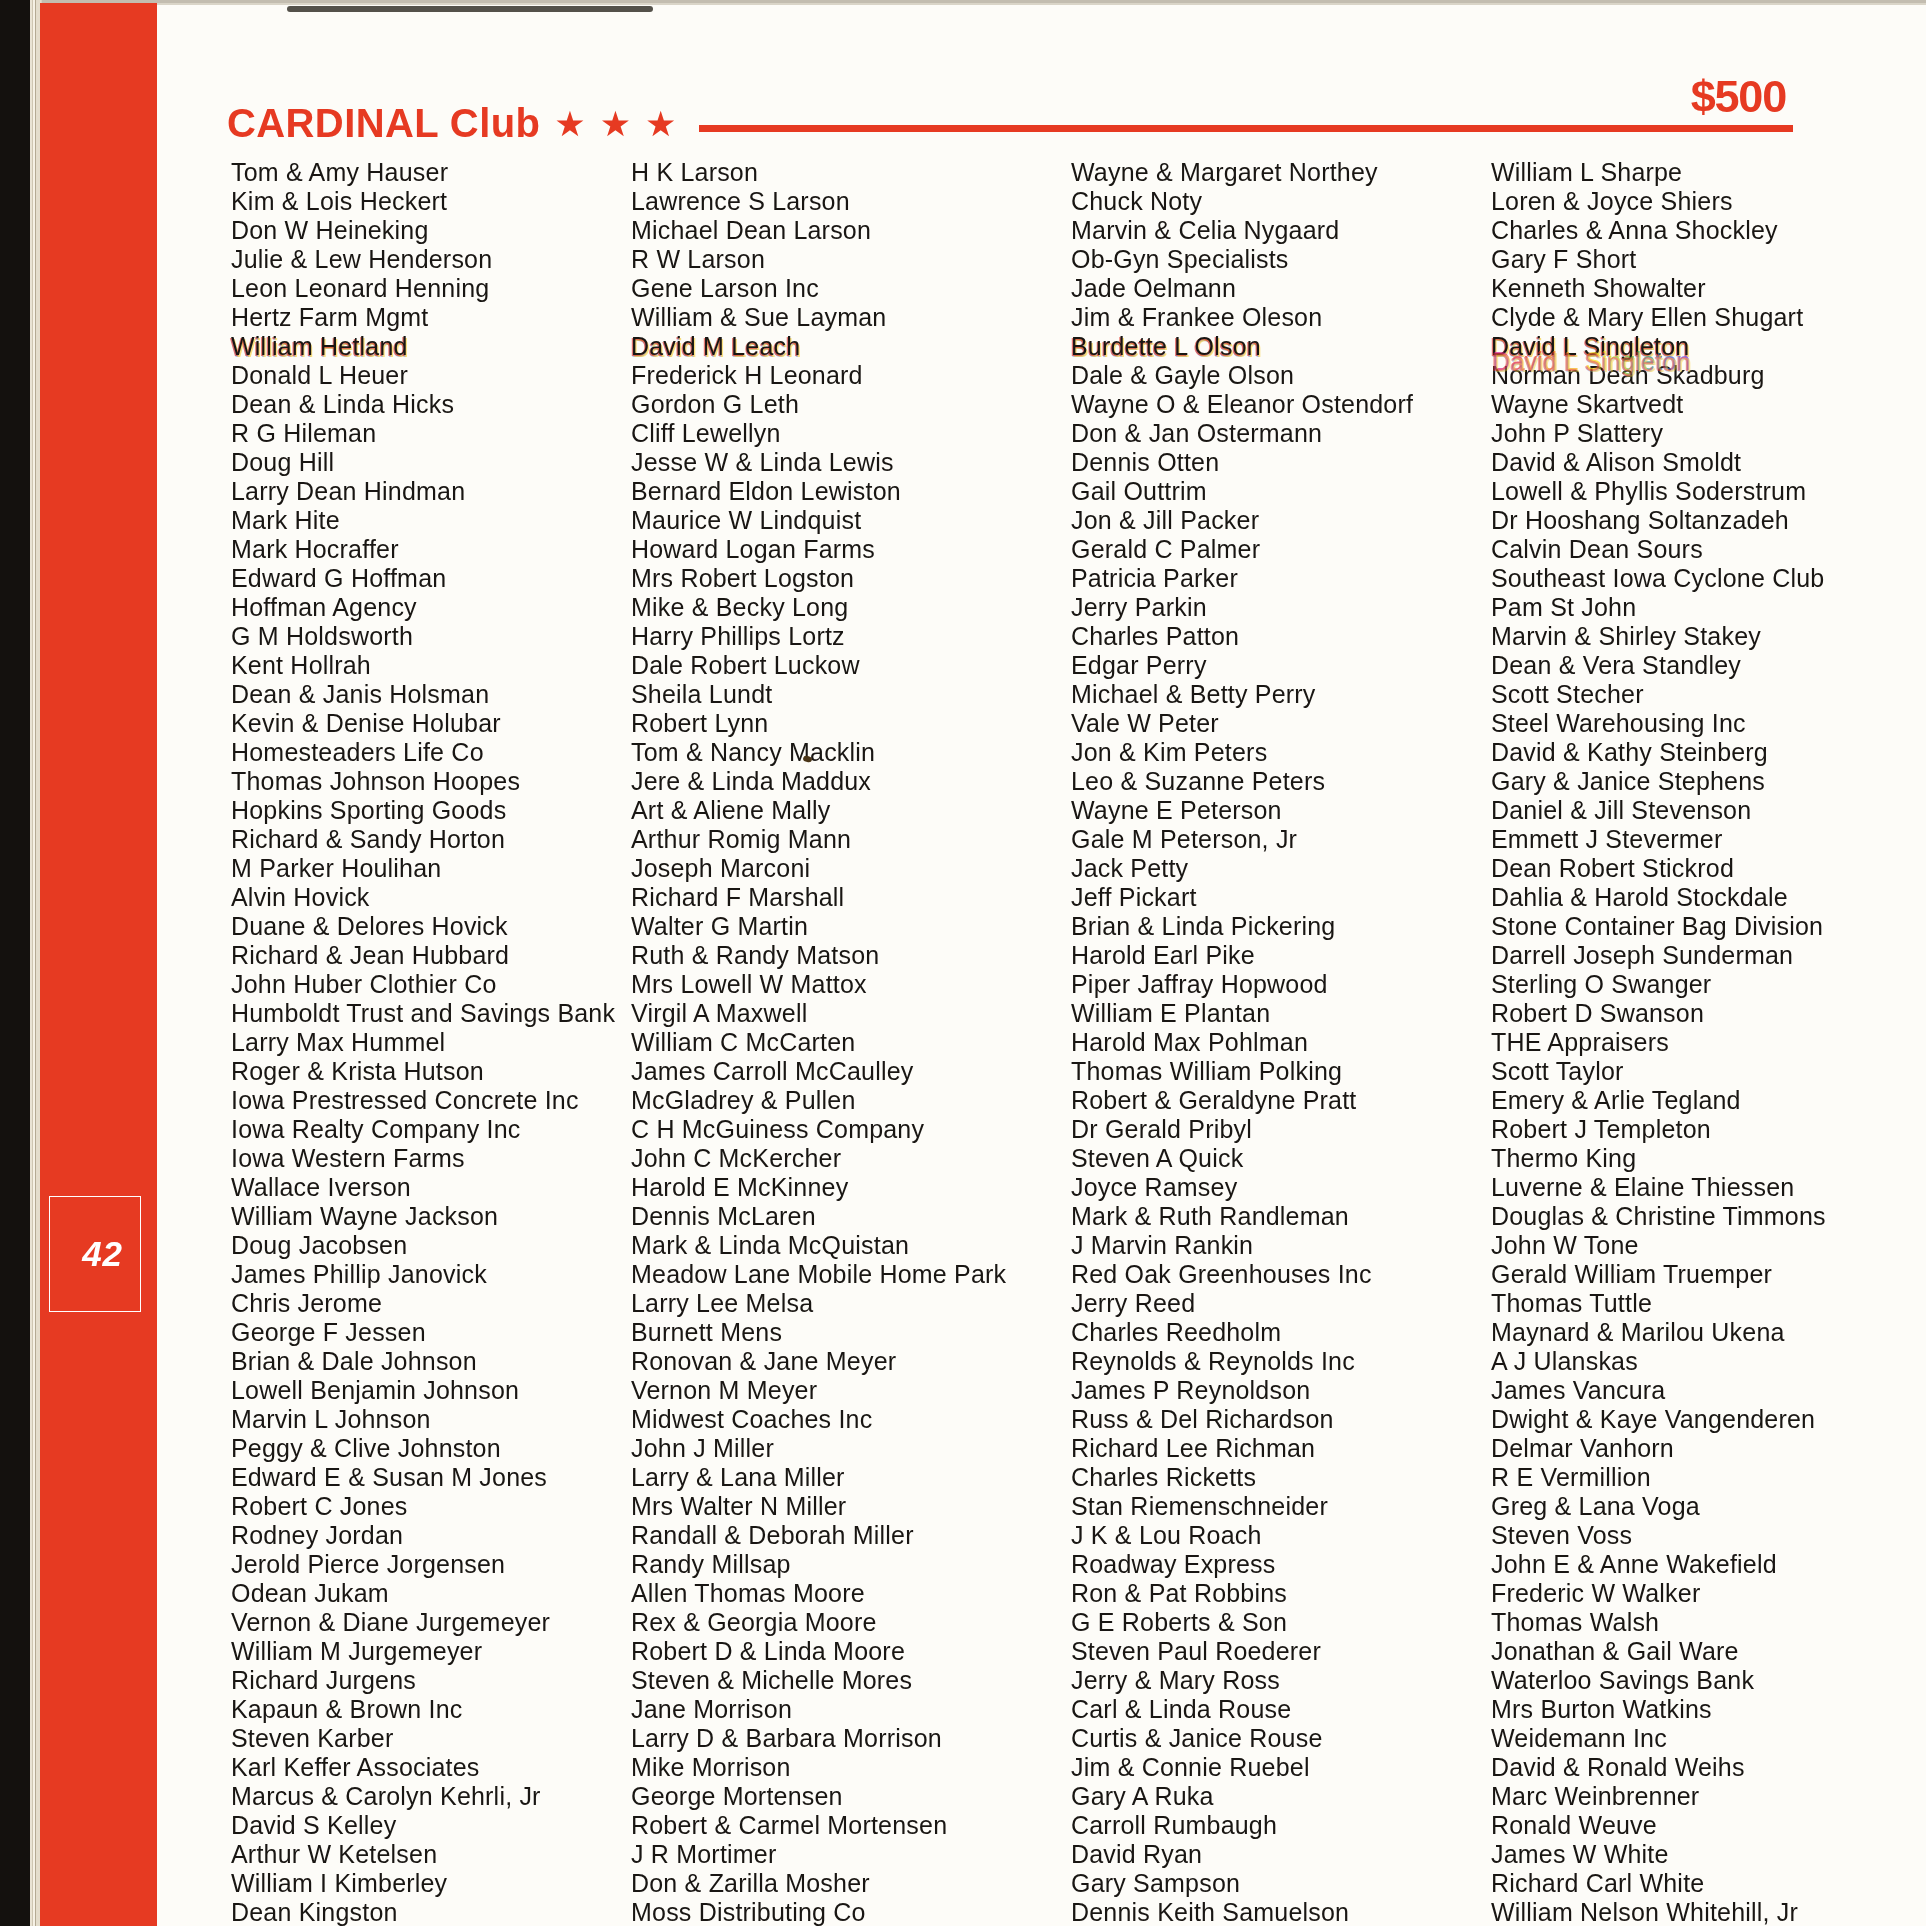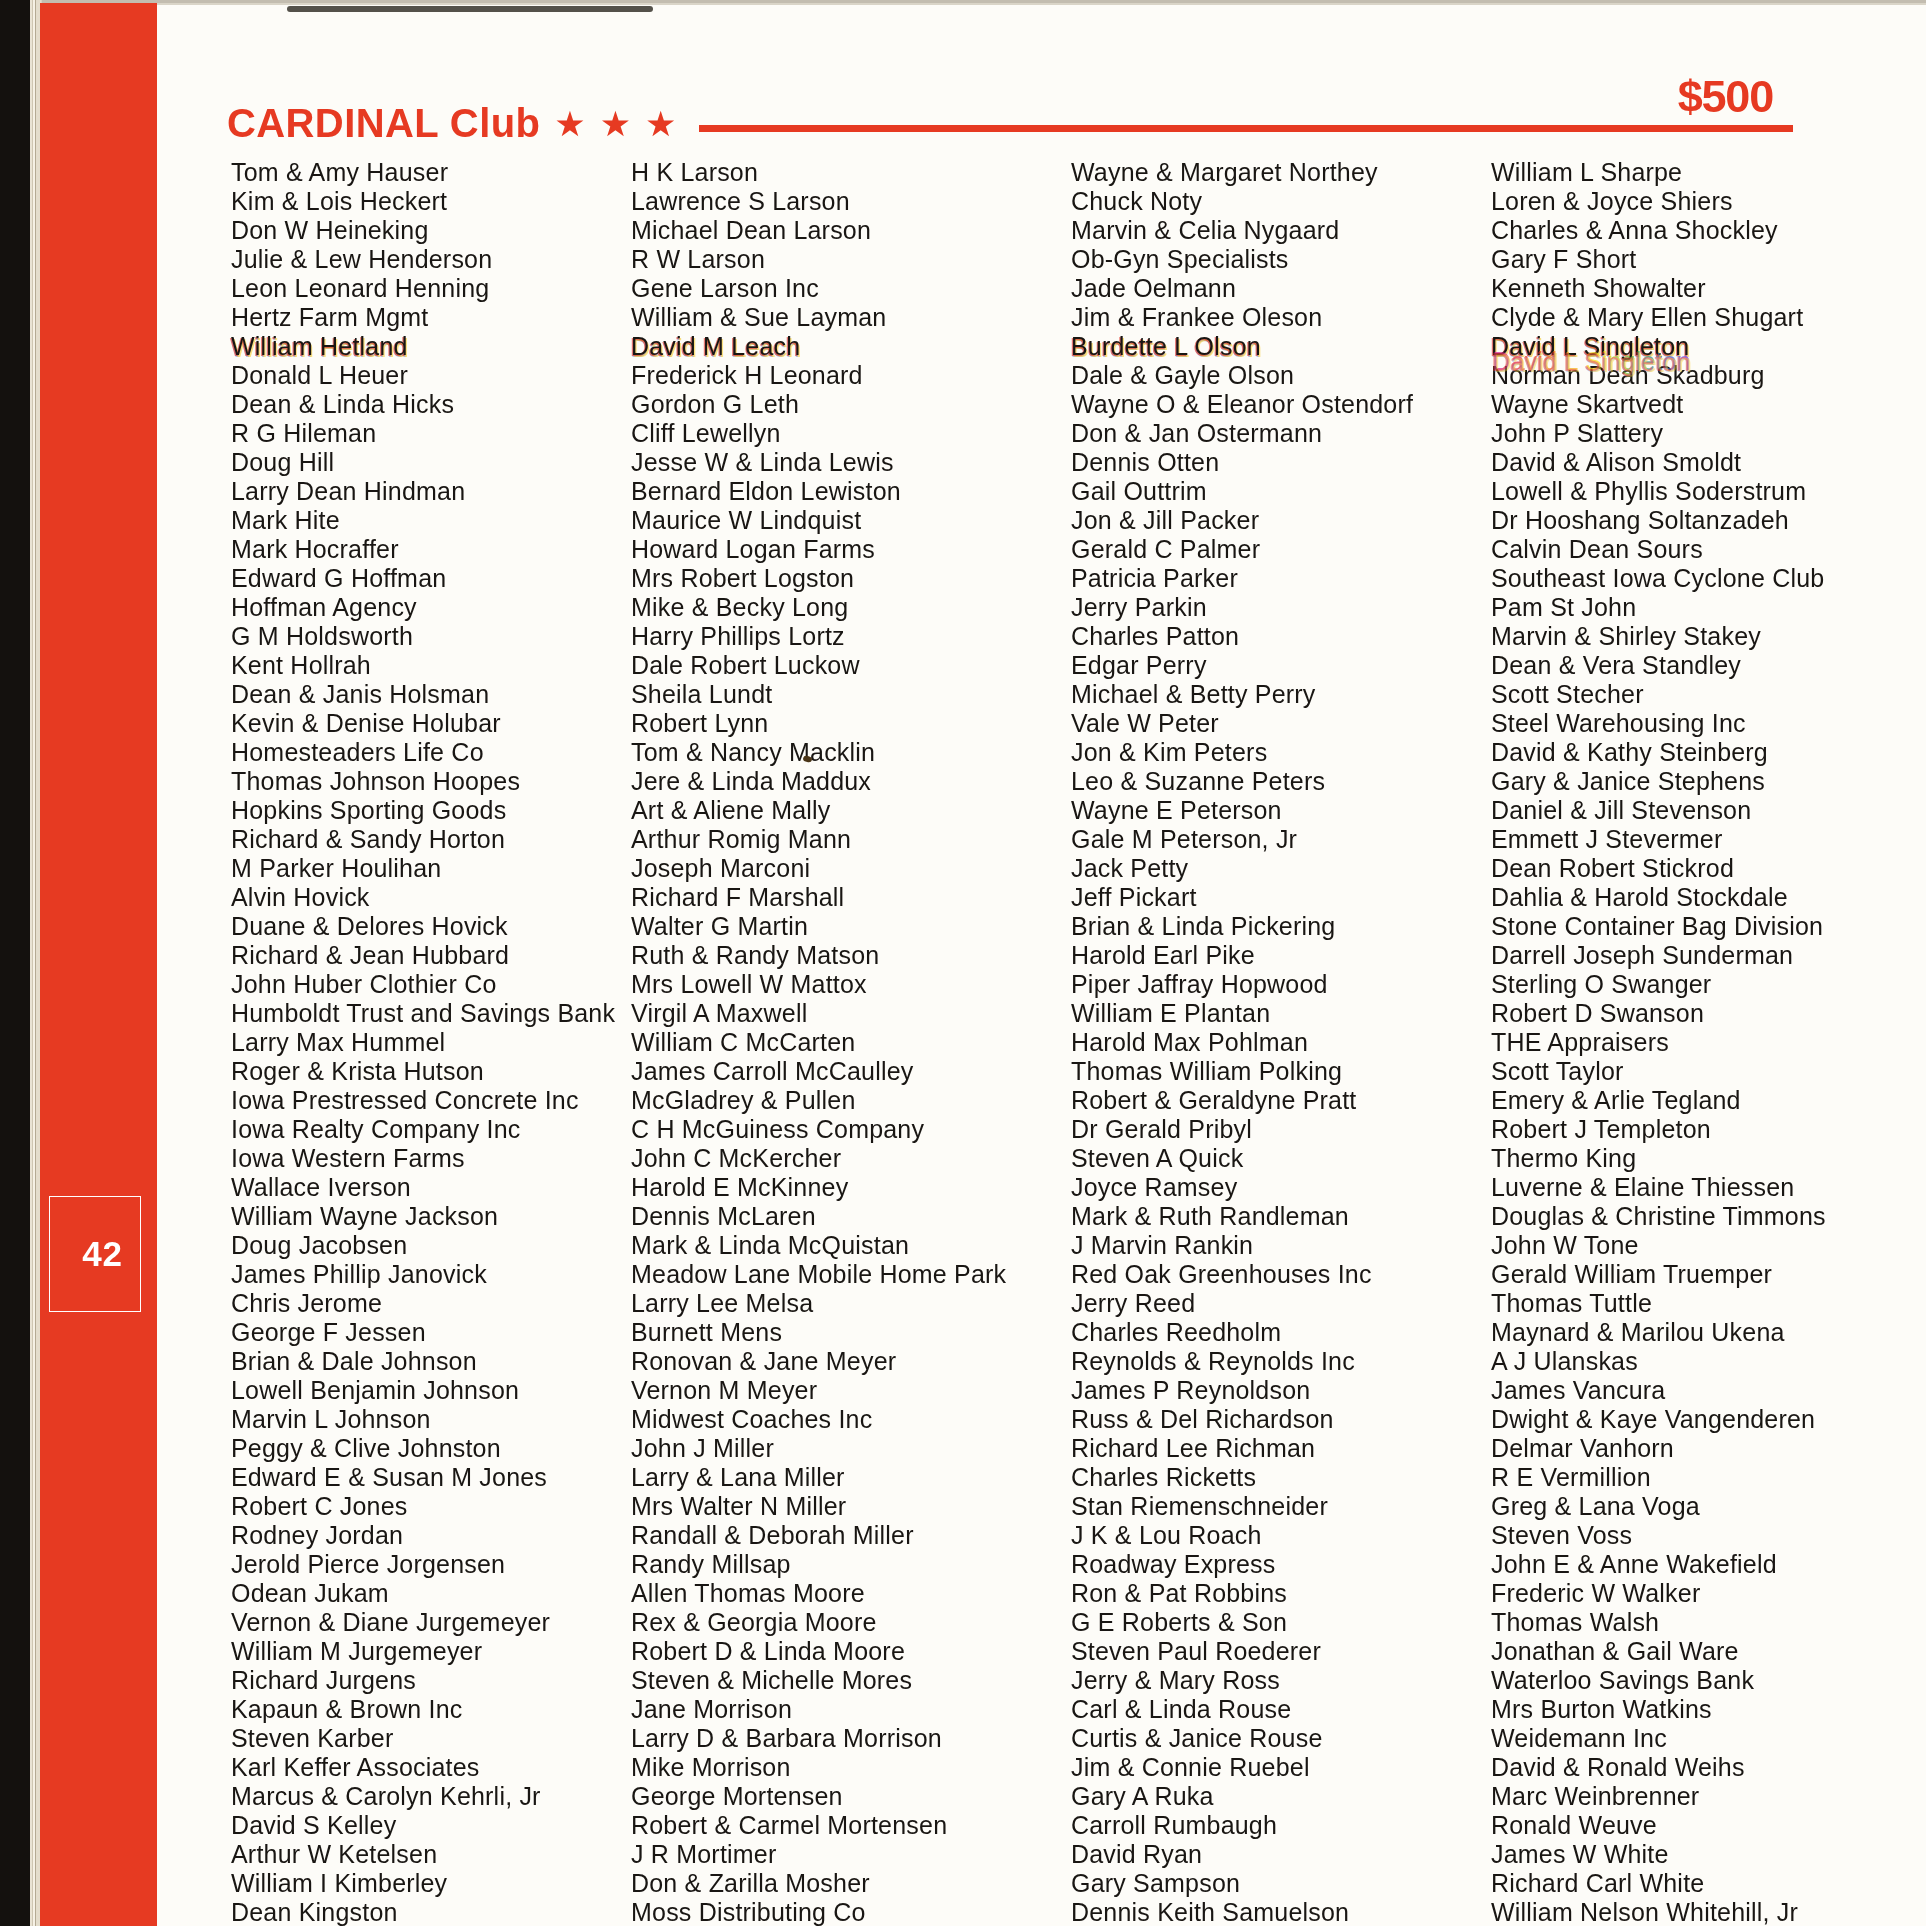--- a/index.html
+++ b/index.html
@@ -8,28 +8,28 @@
   
   .edge-strip{left:30px;top:0;width:11.6px;height:2511px;
     background:repeating-linear-gradient(90deg,#e9e3d4 0 2.3px,#cfc6b2 2.3px 3.5px,#f6f1e5 3.5px 5.4px,#b4aa94 5.4px 6.2px,#e4ddcc 6.2px 11.6px);}
   
   .page-surface{left:40px;top:3.1px;width:1906px;height:2507px;background:#fdfcf8;}
   .top-edge{left:41px;top:0;width:1905px;height:4.6px;background:#d6d0c2;opacity:.9;}
   .top-dark-line{left:287px;top:6.2px;width:366px;height:5.8px;background:#36322b;border-radius:3.1px;opacity:.85;}
   
   .red-spine{left:40px;top:3.1px;width:117px;height:2507px;background:#e63a22;}
   .page-number-box{left:49px;top:1196px;width:92px;height:116px;border:1.5px solid #ffffff;
-    display:flex;align-items:center;justify-content:center;padding-left:15px;box-sizing:border-box;}
+    display:flex;align-items:center;justify-content:center;padding-left:15px;box-sizing:border-box;font-style:italic;}
   .page-number-box span{color:#fff;font-size:35px;font-weight:bold;letter-spacing:0.8px;}
   
   .header{left:227px;top:103px;width:1566px;display:flex;align-items:flex-start;white-space:nowrap;}
   .title{color:#e63a22;font-size:40px;font-weight:bold;line-height:1;letter-spacing:0.4px;}
   .stars{color:#e63a22;font-size:35px;line-height:1;margin:3.1px 0 0 14px;letter-spacing:14px;}
   .rule{flex:1;height:6.5px;background:#e63a22;margin:22.3px 0 0 8.5px;}
-  .price{top:74px;right:153px;color:#e63a22;font-size:45px;font-weight:bold;letter-spacing:-1.2px;line-height:1;}
+  .price{top:74px;right:140px;color:#e63a22;font-size:45px;font-weight:bold;letter-spacing:-1.2px;line-height:1;}
   
   .columns{left:227px;top:154px;width:1566px;height:2304px;}
   .name-col{position:absolute;top:0;margin:4px;padding:0;list-style:none;width:416px;}
   .name-col li{font-size:25px;line-height:29px;color:#191613;white-space:nowrap;letter-spacing:0.2px;}
   #col-1{left:0;} #col-2{left:400px;} #col-3{left:840px;} #col-4{left:1260px;}
   
   .ghost{color:#20180f;
     text-shadow:-1.2px 1.2px 0 rgba(228,48,34,.6), 1.2px 1.9px 0 rgba(245,200,30,.55), -0.4px 2.3px 0 rgba(50,90,220,.4);}
   .ghost-double{position:relative;}
   .ghost-double::after{content:attr(data-ghost);position:absolute;left:1.5px;top:14.6px;

